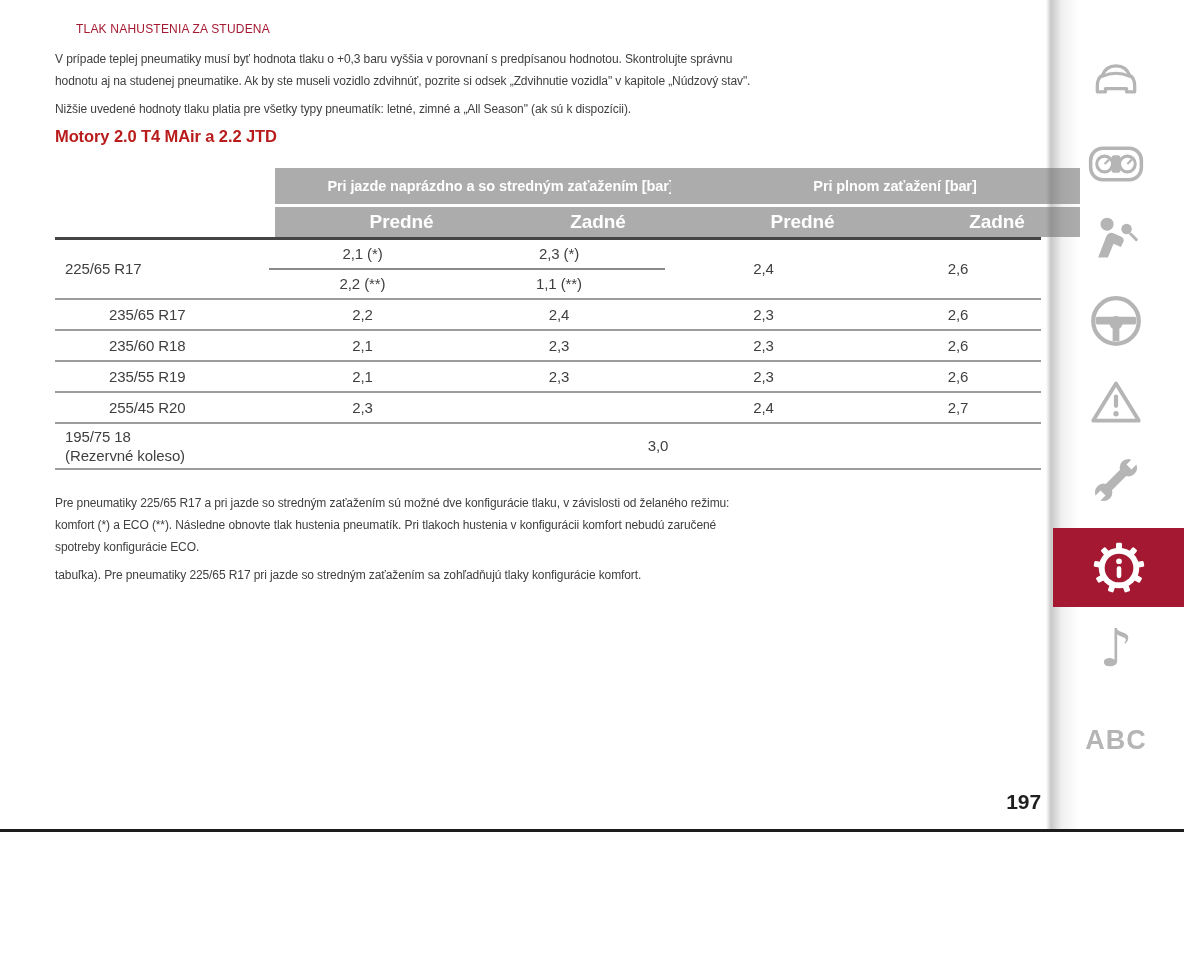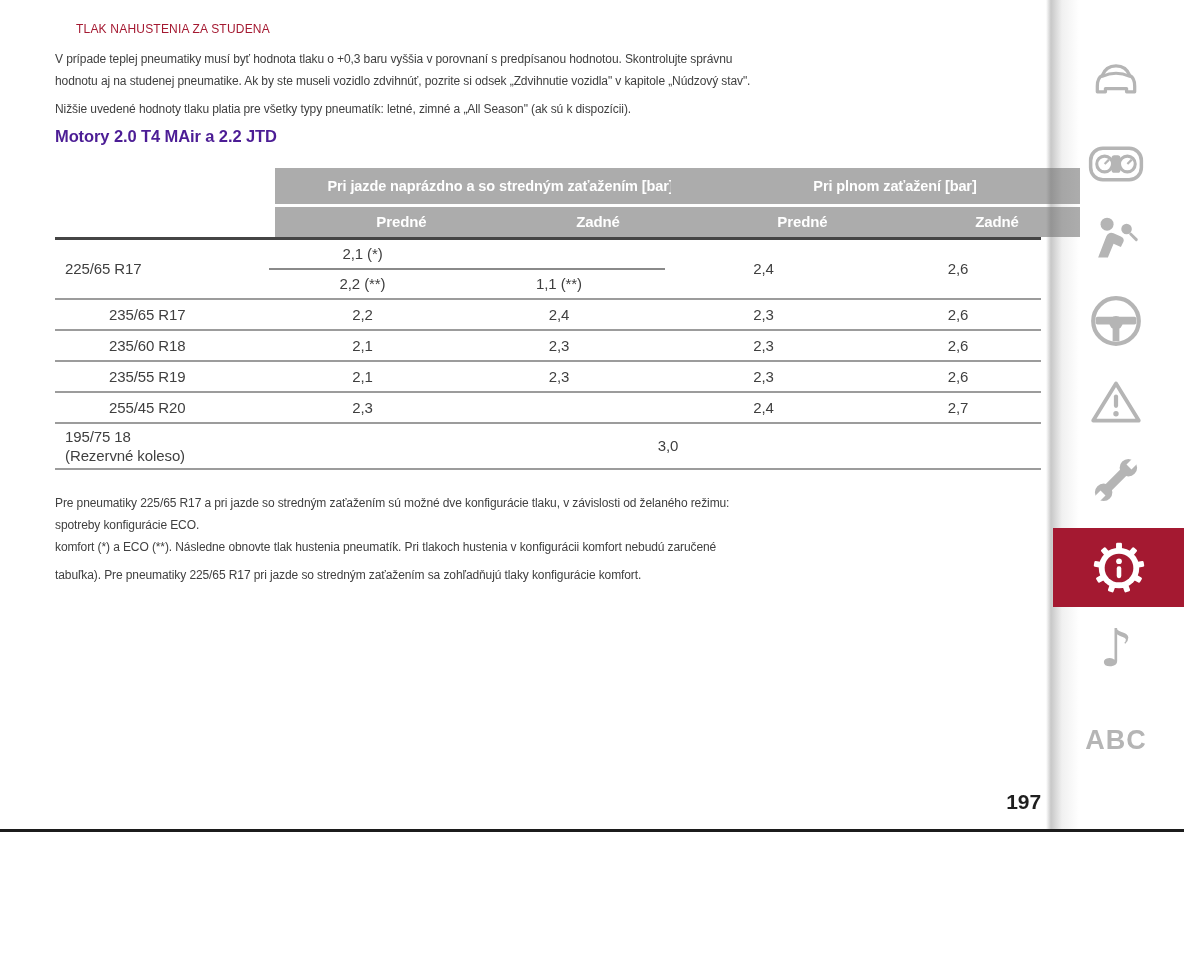--- a/index.html
+++ b/index.html
@@ -8,50 +8,50 @@
     background:#ffffff;color:#3f3f3f;
     font-family:"Liberation Sans", sans-serif;
     letter-spacing:-0.1px;
   }
   .abs{position:absolute;}
   
   .title{left:55px;top:22px;font-size:12px;font-weight:normal;color:#A41931;letter-spacing:0.2px;margin-left:21px;}
   .para{left:55px;width:1000px;font-size:12px;line-height:22px;color:#404040;}
   .para .line{white-space:nowrap;}
   .p1{top:48px;} .p2{top:98px;}
-  .engine-heading{left:55px;top:127px;font-size:16.5px;font-weight:bold;color:#4c1d95;}
+  .engine-heading{left:55px;top:127px;font-size:16.5px;font-weight:bold;color:#b91c1c;}
   .p3{top:492px;} .p4{top:564px;}
   
   .tbl{left:55px;top:168px;width:986px;}
   .thead{position:relative;height:69px;}
   .hcell{position:absolute;background:#ACACAC;color:#ffffff;font-weight:bold;text-align:center;padding-left:39px;}
   .h-pneu{left:0;top:0;width:198px;height:69px;font-size:15px;text-align:left;line-height:69px;padding-left:12px;box-sizing:border-box;}
   .h-g1{left:220px;top:0;width:373px;height:36px;font-size:14.5px;line-height:36px;}
   .h-g2{left:616px;top:0;width:370px;height:36px;font-size:14.5px;line-height:36px;}
-  .h-s{top:39px;height:30px;font-size:15px;line-height:30px;}
+  .h-s{top:39px;height:30px;font-size:19px;line-height:30px;}
   .h-f1{left:220px;width:175px;} .h-r1{left:415px;width:178px;}
   .h-f2{left:616px;width:185px;} .h-r2{left:820px;width:166px;}
   .tbody{border-top:3px solid #454545;}
   .row{position:relative;border-bottom:2px solid #9c9c9c;font-size:15px;color:#3f3f3f;}
   .row-double{height:58px;}
   .row-simple{height:29px;}
   .row-spare{height:44px;border-bottom:2px solid #9c9c9c;}
   .cell{position:absolute;text-align:center;}
   .tire{left:10px;top:0;text-align:left;}
   .row-double .tire{line-height:58px;}
   .row-simple .tire{line-height:29px;margin-left:44px;}
   .c-f1{left:220px;width:175px;} .c-r1{left:415px;width:178px;}
   .c-f2{left:616px;width:185px;} .c-r2{left:820px;width:166px;}
   .sub-top{top:0;height:41px;line-height:28px;}
   .sub-bot{top:30px;height:28px;line-height:28px;}
   .full-span{top:0;height:58px;line-height:58px;}
   .row-simple .cell{top:0;height:29px;line-height:29px;}
   .divider{position:absolute;left:214px;top:28px;width:396px;height:2px;background:#8a8a8a;}
   .spare-tire{left:10px;top:3px;line-height:19px;text-align:left;}
-  .spare-val{left:230px;top:0;width:766px;height:61px;line-height:44px;text-align:center;}
+  .spare-val{left:220px;top:0;width:766px;height:61px;line-height:44px;text-align:center;}
   
   .page-number{left:55px;top:790px;width:986px;text-align:right;font-size:21px;font-weight:bold;color:#1f1f1f;}
   .bottom-rule{left:0;top:829px;width:1184px;height:3px;background:#1c1c1c;}
   
   .page-shadow{left:1046px;top:0;width:34px;height:829px;
     background:linear-gradient(to right, rgba(110,110,110,0) 0px, rgba(110,110,110,0.38) 5px, rgba(110,110,110,0.10) 16px, rgba(110,110,110,0) 33px);}
   .side-item{position:absolute;left:1088px;width:56px;height:56px;display:flex;align-items:center;justify-content:center;}
   .active-tab{left:1053px;width:131px;height:79px;background:#A41931;}
   .note-glyph{font-family:"DejaVu Sans", sans-serif;font-size:52px;color:#B5B5B5;line-height:56px;}
   .abc-label{font-size:27px;font-weight:bold;color:#B5B5B5;letter-spacing:1px;}
@@ -77,20 +77,21 @@
     <div class="hcell h-s h-f1">Predné</div>
     <div class="hcell h-s h-r1">Zadné</div>
     <div class="hcell h-s h-f2">Predné</div>
     <div class="hcell h-s h-r2">Zadné</div>
   </div>
   <div class="tbody">
 
     <div class="row row-double">
       <div class="cell tire">225/65 R17</div>
       <div class="cell c-f1 sub-top">2,1 (*)</div>
+      <div class="cell c-r1 sub-top">2,3 (*)</div>
       <div class="divider"></div>
       <div class="cell c-f1 sub-bot">2,2 (**)</div>
       <div class="cell c-r1 sub-bot">1,1 (**)</div>
       <div class="cell c-f2 full-span">2,4</div>
       <div class="cell c-r2 full-span">2,6</div>
     </div>
 
     <div class="row row-simple">
       <div class="cell tire">235/65 R17</div>
       <div class="cell c-f1">2,2</div>
@@ -128,22 +129,22 @@
         <div>(Rezervné koleso)</div>
       </div>
       <div class="cell spare-val">3,0</div>
     </div>
 
   </div>
 </div>
 
 <div class="abs para p3">
   <div class="line">Pre pneumatiky 225/65 R17 a pri jazde so stredným zaťažením sú možné dve konfigurácie tlaku, v závislosti od želaného režimu:</div>
+  <div class="line">komfort (*) a ECO (**). Následne obnovte tlak hustenia pneumatík. Pri tlakoch hustenia v konfigurácii komfort nebudú zaručené</div>
   <div class="line">spotreby konfigurácie ECO.</div>
-  <div class="line">komfort (*) a ECO (**). Následne obnovte tlak hustenia pneumatík. Pri tlakoch hustenia v konfigurácii komfort nebudú zaručené</div>
 </div>
 <div class="abs para p4">
   <div class="line">tabuľka). Pre pneumatiky 225/65 R17 pri jazde so stredným zaťažením sa zohľadňujú tlaky konfigurácie komfort.</div>
 </div>
 
 <div class="abs page-number">197</div>
 <div class="abs bottom-rule"></div>
 
 <div class="abs page-shadow"></div>
 

